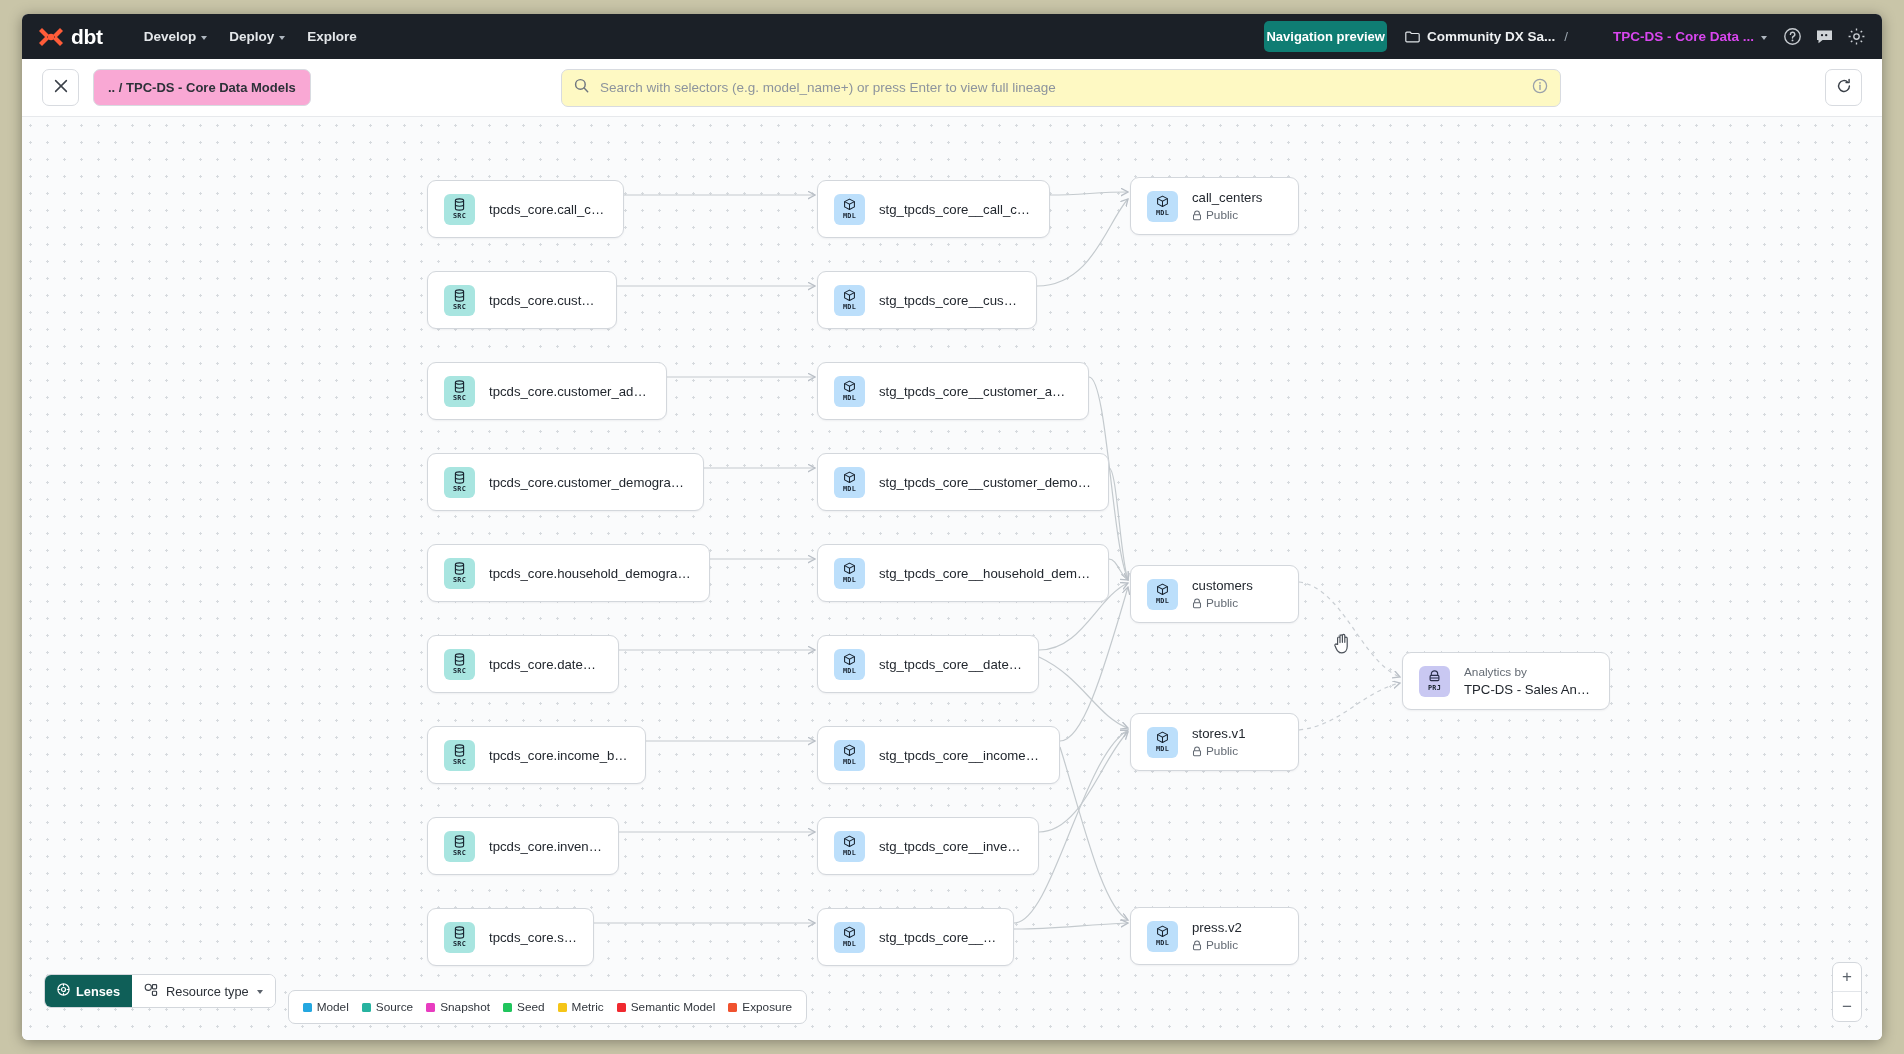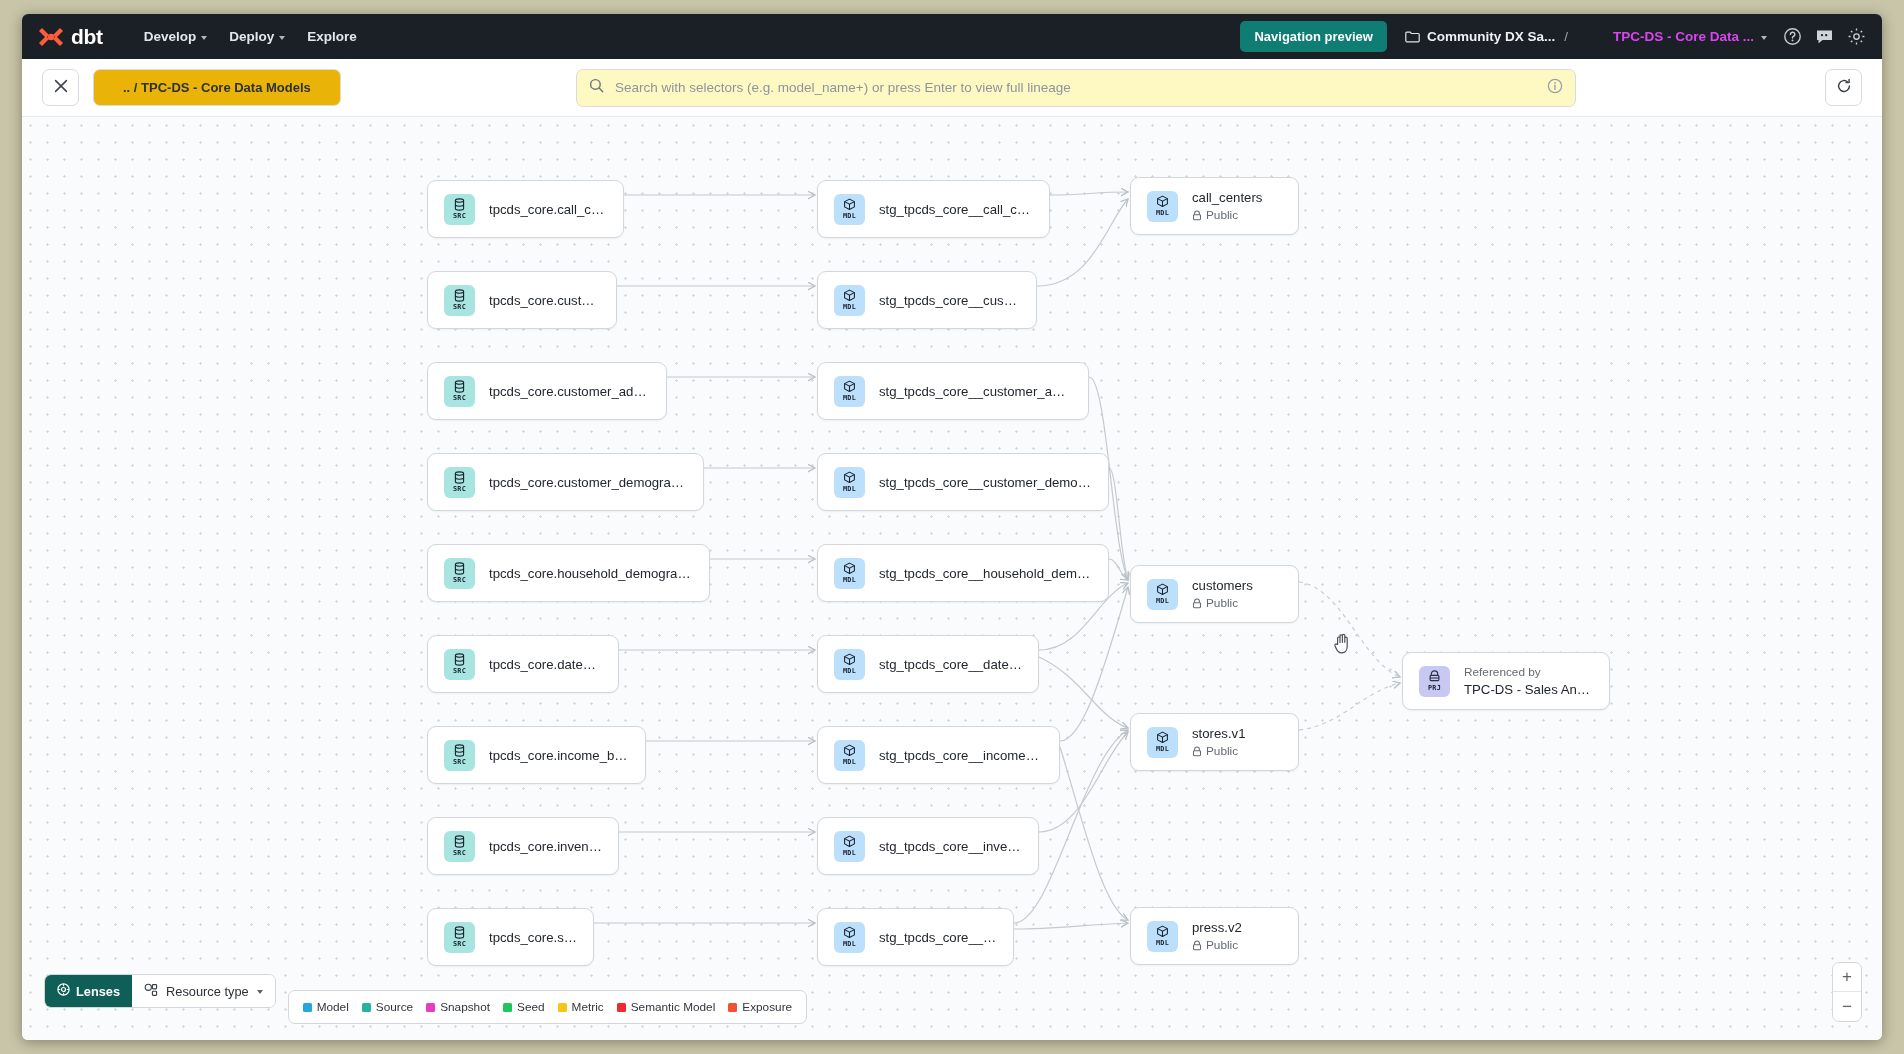--- a/index.html
+++ b/index.html
@@ -50,21 +50,21 @@
   .caret {
     width: 0; height: 0; border-left: 3.5px solid transparent;
     border-right: 3.5px solid transparent; border-top: 4px solid #aeb6bf;
     margin-top: 2px;
   }
   .nav-spacer { flex: 1; }
 
   #navigation-preview-btn {
     background: #0f7d73; color: #ffffff;
     font-size: 13px; font-weight: 600;
-    padding: 8px 14px; border-radius: 5px;
+    padding: 8px 2px; border-radius: 5px;
     border: none; cursor: pointer; white-space: nowrap;
   }
   .breadcrumb-top {
     display: flex; align-items: center; gap: 7px;
     margin-left: 18px; font-size: 13.5px; font-weight: 700; color: #eef0f2;
     white-space: nowrap;
   }
   .folder-ic { width: 15px; height: 12px; position: relative; flex: none; }
   .bc-sep { color: #9aa3ad; font-weight: 400; margin: 0 2px; }
   .bc-project { font-weight: 600; color: #d946ef; margin-left: 36px; }
@@ -81,22 +81,22 @@
     padding: 0 20px; gap: 14px;
     z-index: 5;
   }
   .icon-btn-sq {
     width: 37px; height: 37px; border: 1px solid #d8dbe0; border-radius: 7px;
     background: #fff; display: flex; align-items: center; justify-content: center;
     cursor: pointer; flex: none;
   }
   #breadcrumb-chip {
     height: 37px; border: 1px solid #d8dbe0; border-radius: 7px;
-    background: #eab308; display: flex; align-items: center;
-    padding: 0 29px; font-size: 13px; color: #2c3138; font-weight: 600;
+    background: #f9a8d4; display: flex; align-items: center;
+    padding: 0 14px; font-size: 13px; color: #2c3138; font-weight: 600;
     cursor: pointer; white-space: nowrap;
   }
   #search-area { flex: 1; display: flex; justify-content: center; }
   #search-box {
     width: 1000px; height: 38px;
     border: 1px solid #d8dbe0; border-radius: 7px; background: #fef9c3;
     display: flex; align-items: center; padding: 0 12px; gap: 9px;
   }
   #search-input {
     flex: 1; border: none; outline: none; font-size: 13.5px;
@@ -621,21 +621,21 @@
         <div class="node" style="left: 1380px; top: 535px; width: 208px; height: 58px;">
           <span class="badge prj">
             <span class="glyph"><svg width="13" height="13" viewBox="0 0 13 13">
                 <path d="M3.3 5.4V4a3.2 3.2 0 0 1 6.4 0v1.4" fill="none" stroke="#2a2f4a" stroke-width="1.15"></path>
                 <rect x="2.1" y="5.4" width="8.8" height="5.2" rx="1" fill="none" stroke="#2a2f4a" stroke-width="1.15"></rect>
                 <path d="M2.1 8h8.8" stroke="#2a2f4a" stroke-width="1.05"></path>
               </svg></span>
             <span class="bl">PRJ</span>
           </span>
           <span class="node-text-stack">
-            <span class="node-sub">Referenced by</span>
+            <span class="node-sub">Analytics by</span>
             <span class="node-label">TPC-DS - Sales Analytics</span>
           </span>
         </div>
       </div>
 
     <span id="grab-cursor">
       <svg width="20" height="22" viewBox="0 0 20 22">
         <path d="M4.6 12.5V6.2a1.2 1.2 0 0 1 2.4 0v4.4V4.1a1.2 1.2 0 0 1 2.4 0v6.2V3.6a1.2 1.2 0 0 1 2.4 0v6.7V6.4a1.2 1.2 0 0 1 2.4 0v8.2c0 3.6-2.2 6.2-5.3 6.2-2.9 0-4.5-1.6-5.6-4.1l-1.4-3.2a1.15 1.15 0 0 1 1.9-1.2z" fill="#ffffff" stroke="#4a5058" stroke-width="1.2" stroke-linejoin="round"></path>
       </svg>
     </span>

